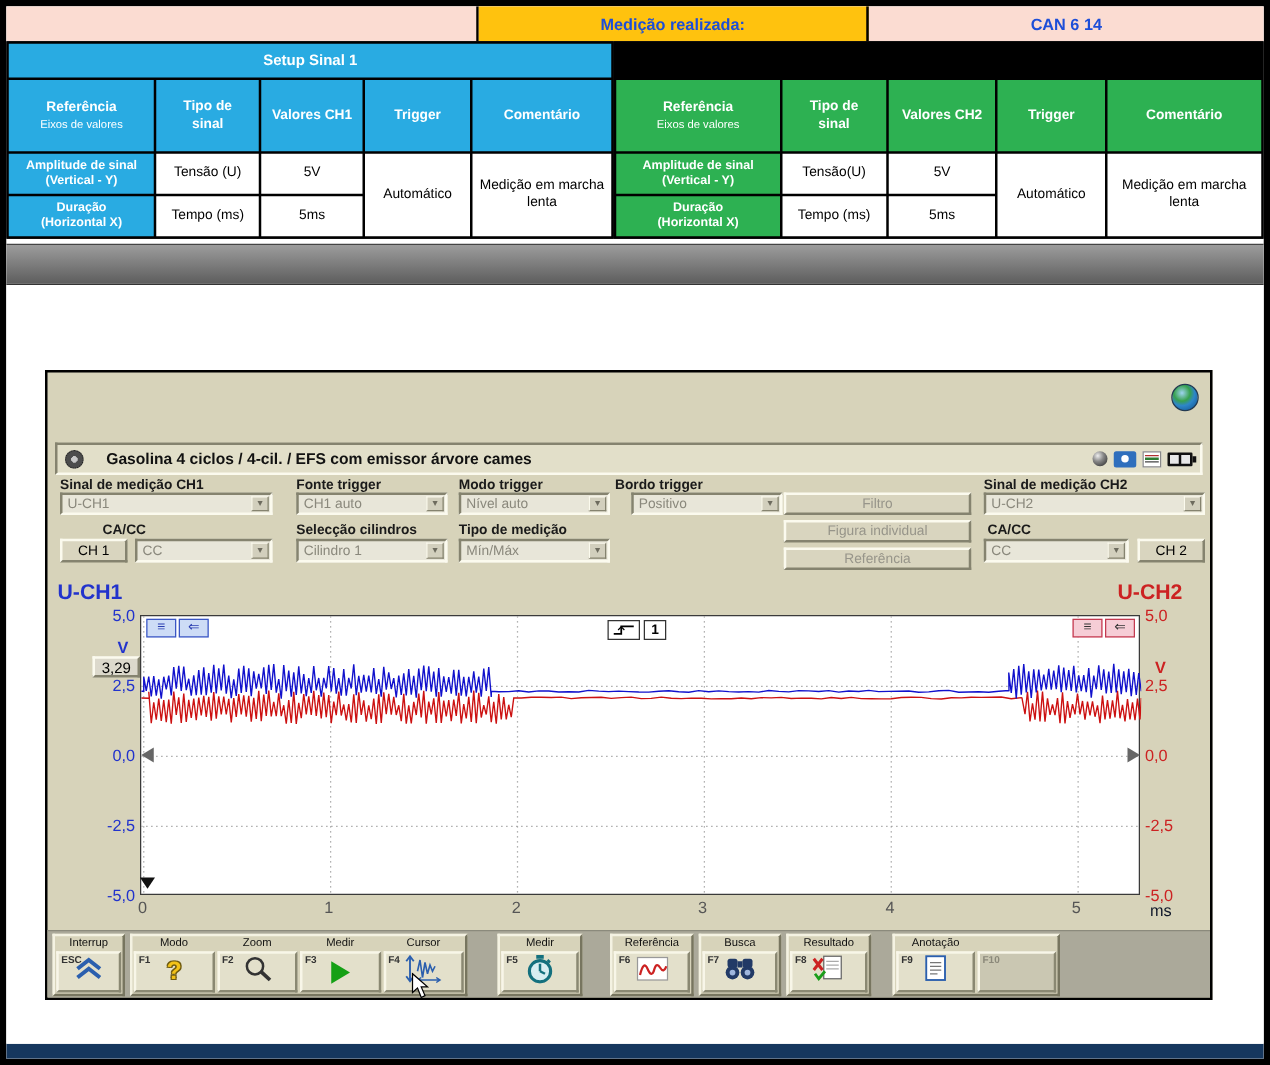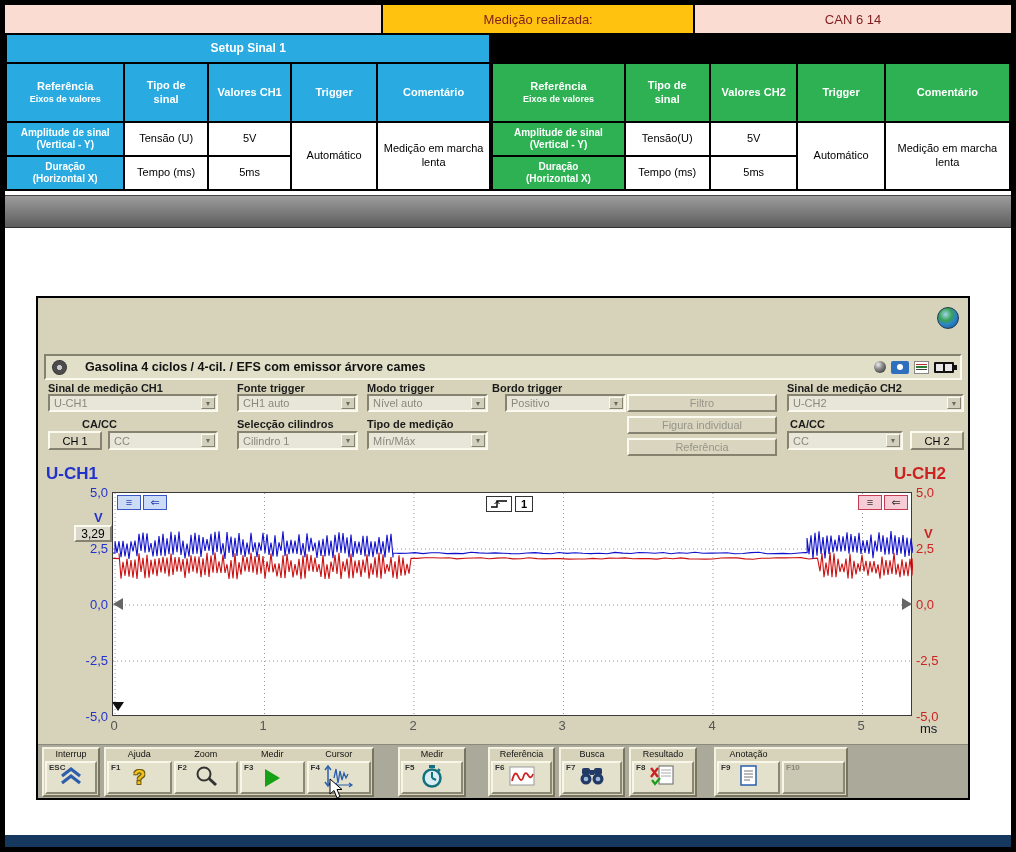--- a/index.html
+++ b/index.html
@@ -2,36 +2,36 @@
 <html><head>
 <meta charset="utf-8">
 <style>
   * { box-sizing:border-box; margin:0; padding:0; }
   html,body { background:#777; }
   body { font-family:"Liberation Sans",sans-serif; width:1016px; }
   .page { width:1016px; height:852px; background:#fff; border:5px solid #000; position:relative; overflow:hidden; }
 
   
   .top-row { display:flex; height:28px; background:#fbdcd2; }
-  .top-cell { display:flex; align-items:center; justify-content:center; font-size:13px; font-weight:normal; color:#7f1d1d; }
+  .top-cell { display:flex; align-items:center; justify-content:center; font-size:13px; font-weight:bold; color:#1d4ed8; }
   .top-blank { width:37.6%; border-right:2px solid #000; }
   .top-yellow { width:31%; background:#ffc20e; border-right:2px solid #000; }
   .top-can { width:31.4%; }
 
   
   .tables-row { display:flex; height:158px; }
   .setup-grid { display:grid; gap:2px; background:#000; border:2px solid #000; }
   .setup-grid.left  { width:48.35%; grid-template-columns:120fr 84fr 84fr 86fr 115fr; grid-template-rows:27px 57px 32px 32px; }
   .setup-grid.right { width:51.65%; grid-template-columns:131fr 84fr 86fr 86fr 124fr; grid-template-rows:27px 57px 32px 32px; }
   .cell { background:#fff; display:flex; flex-direction:column; align-items:center; justify-content:center; text-align:center; font-size:11px; color:#000; line-height:1.25; }
   .c-blue  { background:#29abe2; color:#fff; font-weight:bold; }
   .c-green { background:#2db152; color:#fff; font-weight:bold; }
   .cell.title { grid-column:1 / -1; font-size:12px; }
   .hdr-main { font-size:11px; font-weight:bold; }
-  .hdr-sub  { font-size:9px; font-weight:bold; }
+  .hdr-sub  { font-size:9px; font-weight:normal; }
   .pre { white-space:pre-line; }
   .rowlab { font-size:10px; font-weight:bold; }
   .gc1{grid-column:1} .gc2{grid-column:2} .gc3{grid-column:3} .gc4{grid-column:4} .gc5{grid-column:5}
   .gr2{grid-row:2} .gr3{grid-row:3} .gr4{grid-row:4}
   .span2 { grid-row:3 / span 2; padding:0 3px; }
 
   
   .gray-bar { height:33px; margin-top:4px; background:linear-gradient(#9c9c9c,#5d5d5d); border-top:1px solid #444; border-bottom:1px solid #333; }
   .navy-bar { height:12px; background:#16375e; }
 
@@ -326,21 +326,21 @@
             <span><svg width="26" height="20" viewBox="0 0 26 20">
                   <path d="M4 10 L13 3 L22 10" fill="none" stroke="#2b5fae" stroke-width="3.2"></path>
                   <path d="M4 17 L13 10 L22 17" fill="none" stroke="#2b5fae" stroke-width="3.2"></path>
                 </svg></span>
           </div>
         </div>
       </div>
 
       <div class="tb-panel" style="left:66px;width:270px">
         <div class="tb-btn">
-          <div class="tb-label">Ajuda</div>
+          <div class="tb-label">Modo</div>
           <div class="tb-face">
               <span class="tb-key">F1</span>
             <span class="q-glyph">?</span>
           </div>
         </div>
         <div class="tb-btn">
           <div class="tb-label">Zoom</div>
           <div class="tb-face">
               <span class="tb-key">F2</span>
             <span><svg width="24" height="22" viewBox="0 0 24 22">

